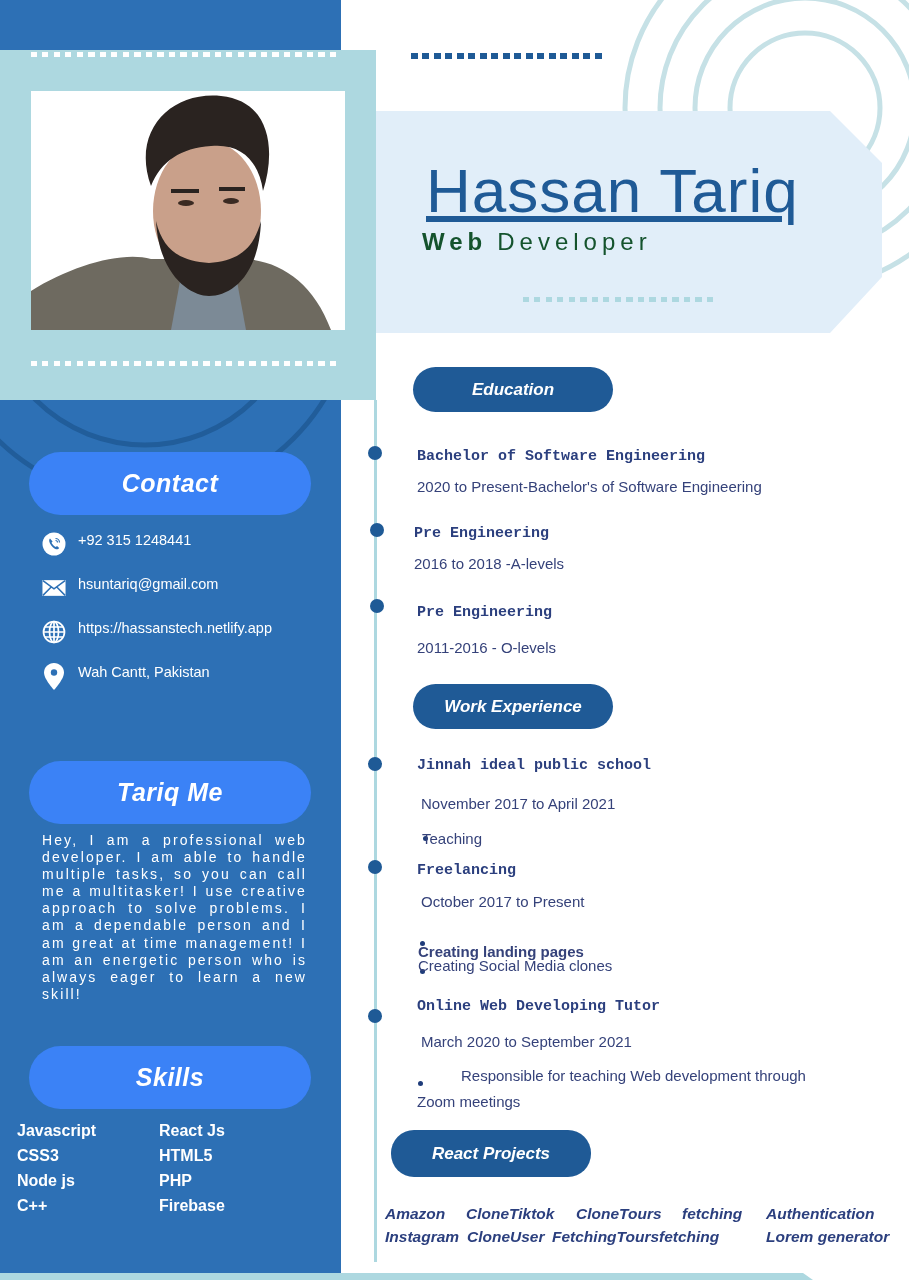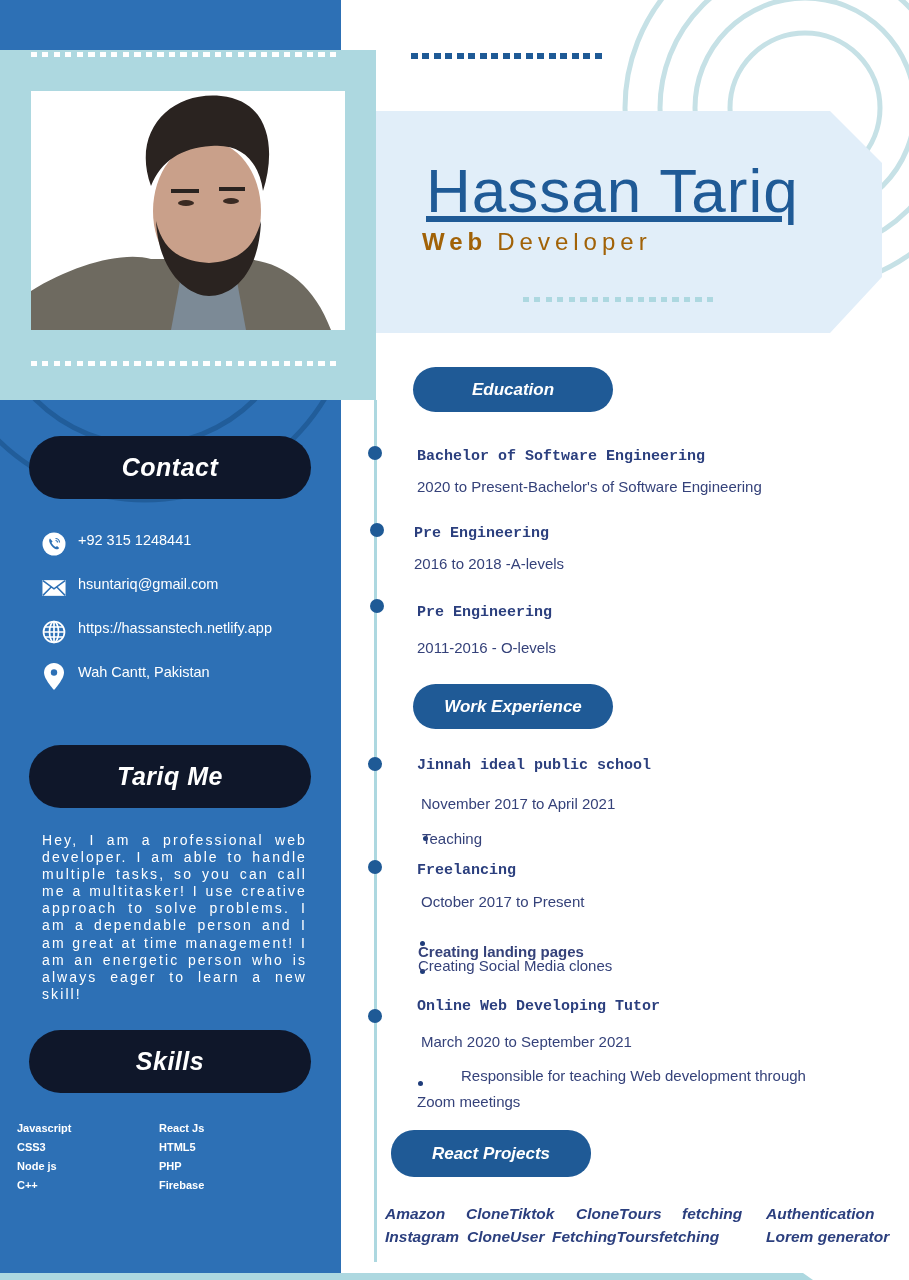--- a/index.html
+++ b/index.html
@@ -8,43 +8,43 @@
 
   
   .left { position: absolute; left: 0; top: 0; width: 341px; height: 1280px; background: #2d70b5; overflow: hidden; }
   .left-circles { position: absolute; left: 0; top: 0; width: 341px; height: 520px; }
   .photo-frame { position: absolute; left: 0; top: 50px; width: 376px; height: 350px; background: #add8e0; z-index: 2; }
   .dots { position: absolute; height: 5px; background-image: repeating-linear-gradient(90deg, #ffffff 0 6px, transparent 6px 11.5px); }
   .photo-frame .dots.top { left: 31px; top: 2px; width: 305px; }
   .photo-frame .dots.bottom { left: 31px; top: 311px; width: 305px; }
   .photo { position: absolute; left: 31px; top: 41px; width: 314px; height: 239px; background: #ffffff; overflow: hidden; }
 
-  .pill-light { position: absolute; left: 29px; width: 282px; height: 63px; background: #0f172a; border-radius: 32px;
+  .pill-light { position: absolute; left: 29px; width: 282px; height: 63px; background: #3b82f6; border-radius: 32px;
     display: flex; align-items: center; justify-content: center; color: #ffffff;
-    font-family: "Liberation Sans", sans-serif; font-weight: bold; font-style: italic; font-size: 25px; letter-spacing: 0.5px; }
+    font-family: "Liberation Sans", sans-serif; font-weight: bold; font-style: italic; font-size: 25px; letter-spacing: 0.5px; margin-top: 16px; }
 
   .contact-list { position: absolute; left: 42px; top: 532px; width: 290px; }
   .contact-row { display: flex; height: 44px; color: #ffffff; font-family: "Liberation Sans", sans-serif; font-size: 14.5px; }
   .contact-row .ico { width: 24px; height: 24px; margin-right: 12px; display: flex; align-items: center; justify-content: center; }
 
   .about-text { position: absolute; left: 42px; top: 832px; width: 265px; color: #ffffff; font-family: "Liberation Sans", sans-serif;
     font-size: 14px; letter-spacing: 2.1px; line-height: 17.1px; text-align: justify; text-align-last: justify; }
   .about-text { text-align-last: left; }
 
   .skills { position: absolute; left: 17px; top: 1122px; width: 300px; display: grid; grid-template-columns: 142px 140px; row-gap: 7px;
-    color: #ffffff; font-family: "Liberation Sans", sans-serif; font-weight: bold; font-size: 11px; }
+    color: #ffffff; font-family: "Liberation Sans", sans-serif; font-weight: bold; font-size: 16px; }
 
   
   .right-circles { position: absolute; left: 620px; top: 0; width: 289px; height: 300px; }
   .dots-top-right { position: absolute; left: 411px; top: 53px; width: 192px; height: 6px;
     background-image: repeating-linear-gradient(90deg, #1f5a96 0 7px, transparent 7px 11.5px); }
   .name-banner { position: absolute; left: 376px; top: 111px; width: 506px; height: 222px; background: #e1eef9;
     clip-path: polygon(0 0, 454px 0, 506px 52px, 506px 166px, 454px 222px, 0 222px); }
   .name { position: absolute; left: 426px; top: 160px; color: #1f5a96; font-family: "Liberation Sans", sans-serif; font-size: 62px; letter-spacing: 1px; line-height: 1; text-decoration: underline; }
-  .role { position: absolute; left: 422px; top: 228px; color: #a16207; font-family: "Liberation Sans", sans-serif; font-size: 24px; letter-spacing: 5px; }
+  .role { position: absolute; left: 422px; top: 228px; color: #14532d; font-family: "Liberation Sans", sans-serif; font-size: 24px; letter-spacing: 5px; }
   .role .b { font-weight: bold; margin-right: 10px; }
   .dots-banner { position: absolute; left: 523px; top: 297px; width: 192px; height: 5px;
     background-image: repeating-linear-gradient(90deg, #add8e0 0 6px, transparent 6px 11.5px); }
 
   .timeline-line { position: absolute; left: 374px; top: 400px; width: 3px; height: 862px; background: #add8e0; }
   .bullet { position: absolute; width: 14px; height: 14px; border-radius: 50%; background: #1f5a96; }
 
   .pill-dark { position: absolute; height: 45px; background: #1f5a96; border-radius: 23px; display: flex; align-items: center; justify-content: center;
     color: #ffffff; font-family: "Liberation Sans", sans-serif; font-weight: bold; font-style: italic; font-size: 17px; }
 

